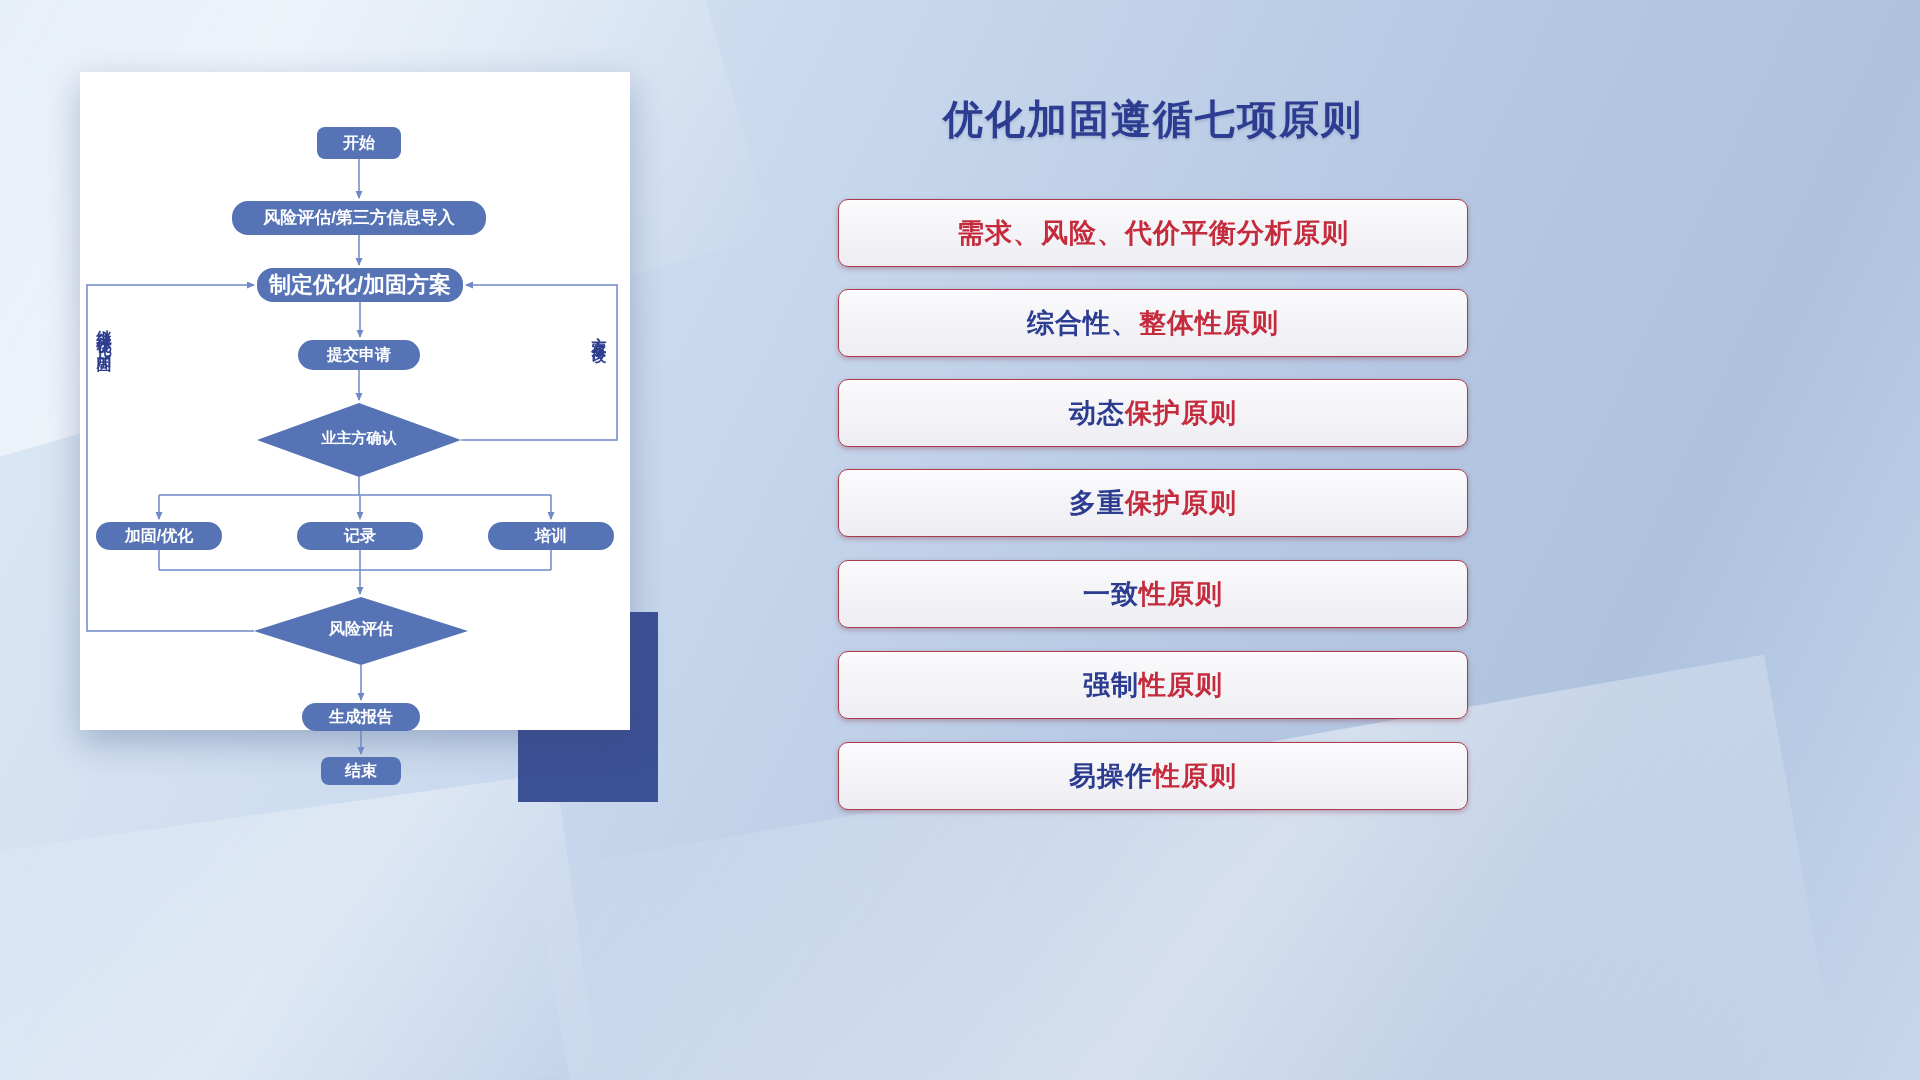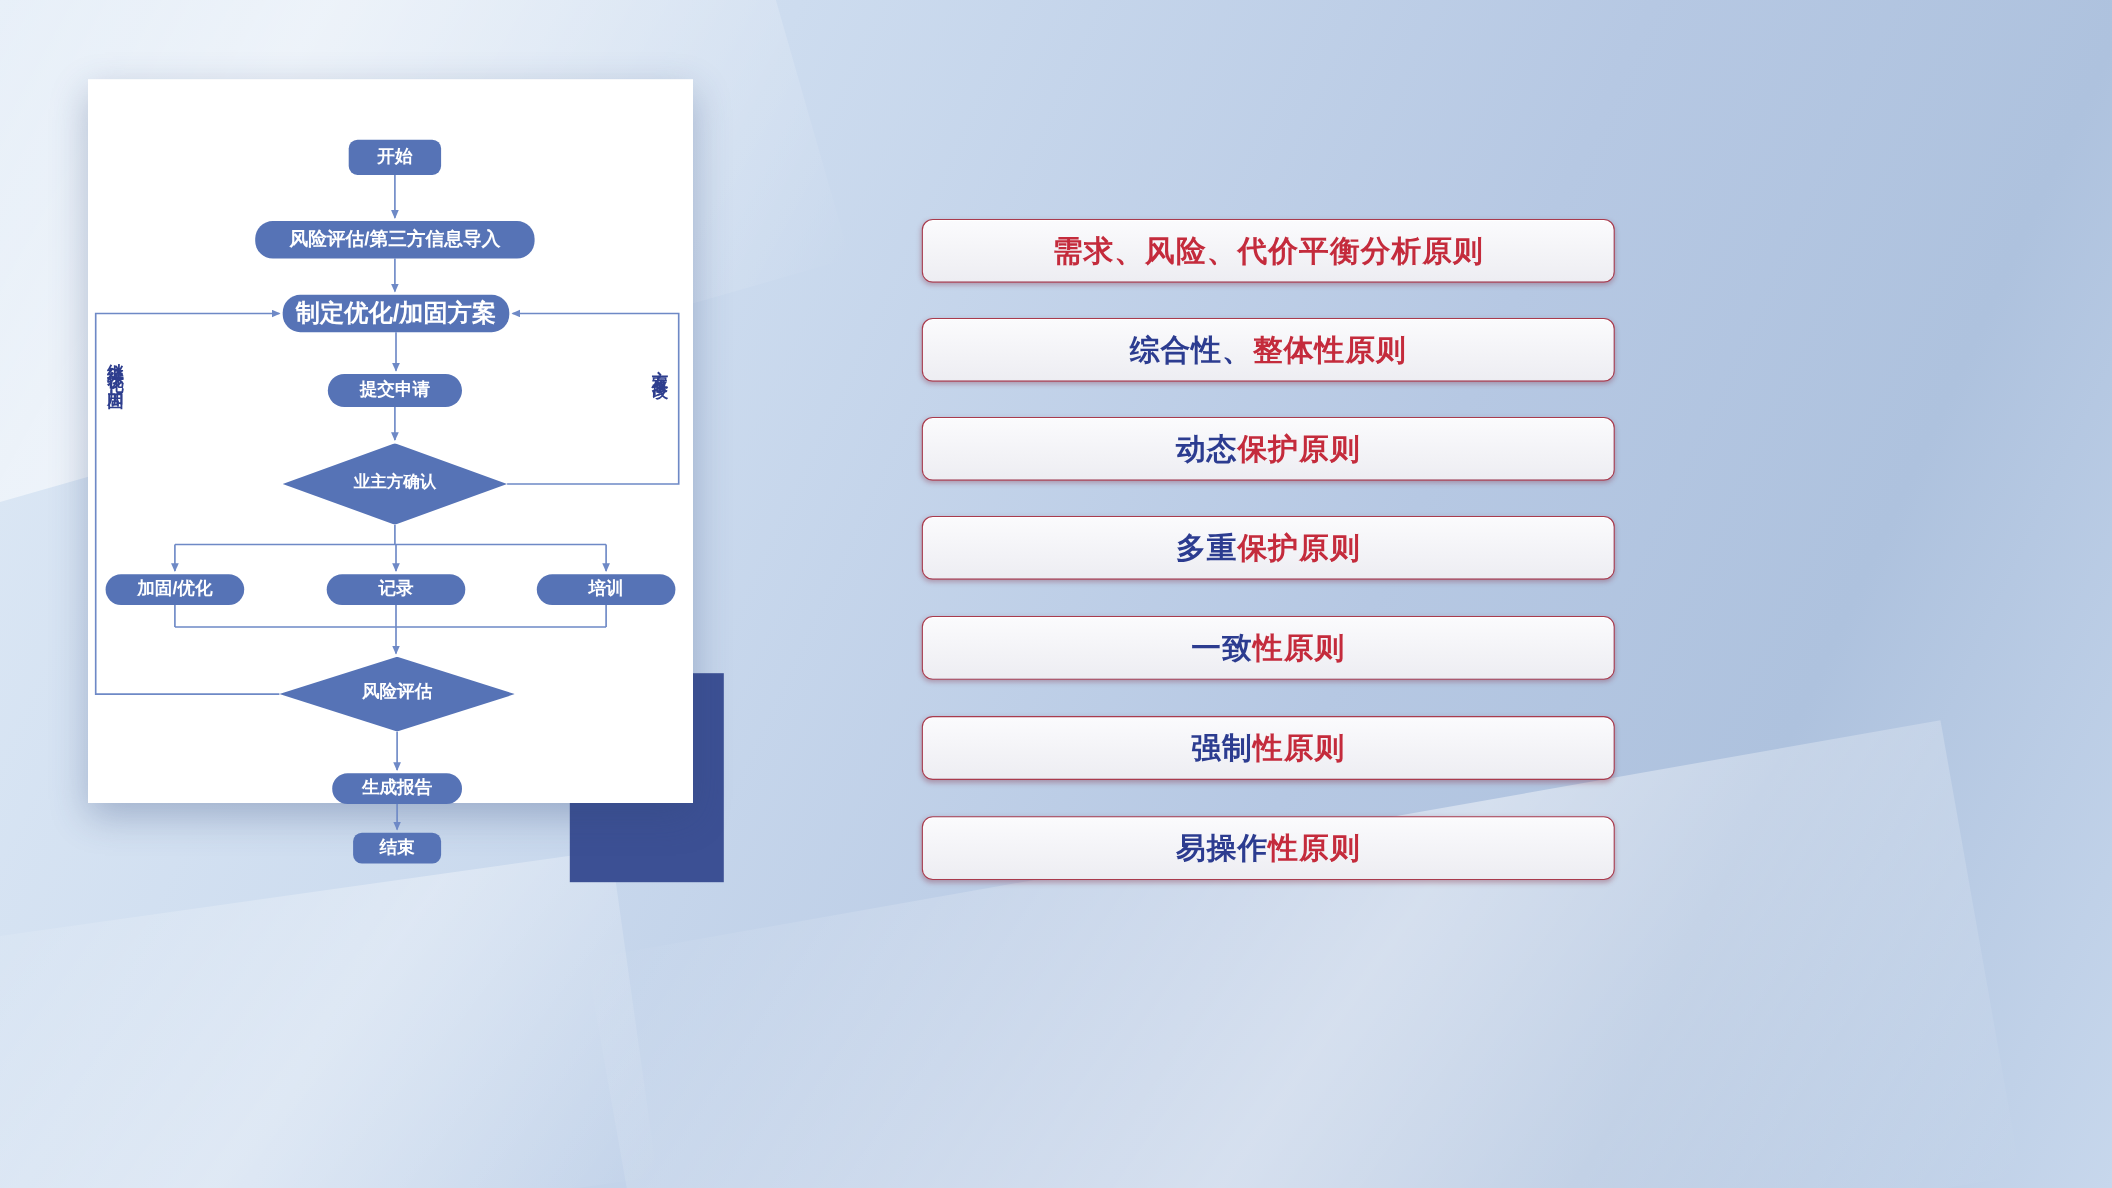--- a/index.html
+++ b/index.html
@@ -37,21 +37,21 @@
     position:absolute; writing-mode:vertical-rl; letter-spacing:4px;
     color:#2e3e8e; font-weight:bold; font-size:15px; white-space:nowrap;
   }
 
   .panel-title{
     position:absolute; left:838px; top:92px; width:630px; text-align:center;
     font-size:40px; font-weight:bold; color:#2c3c90; letter-spacing:2px;
     text-shadow:0 2px 3px rgba(40,60,120,.18);
   }
   .pill{
-    position:absolute; left:838px; width:630px; height:58px; border-radius:10px;
+    position:absolute; left:838px; width:630px; height:68px; border-radius:10px;
     border:1px solid #a93b4d;
     background:linear-gradient(180deg,#fbfbfd 0%,#ededf2 100%);
     box-shadow:0 2px 5px rgba(130,40,60,.35), inset 0 1px 0 #ffffff;
     display:flex; align-items:center; justify-content:center;
     font-size:27px; font-weight:600; letter-spacing:1px;
   }
   .t-blue{ color:#2c3c90; }
   .t-red{ color:#c42b3c; }
 </style>
 </head>
@@ -109,20 +109,21 @@
 
     <div class="node" style="left:222px;top:631px;width:118px;height:28px">生成报告</div>
 
     <div class="node rounded" style="left:241px;top:685px;width:80px;height:28px">结束</div>
 
     <div class="vlabel" style="left:14px;top:246px">继续优化/加固</div>
 
     <div class="vlabel" style="left:509px;top:252px">方案修改</div>
   </div>
 
+  <div class="panel-title">优化加固遵循七项原则</div>
 
   <div class="pill" style="top:199px">
     <span class="t-blue"></span>
       <span class="t-red">需求、风险、代价平衡分析原则</span>
   </div>
   <div class="pill" style="top:289px">
     <span class="t-blue">综合性、</span>
       <span class="t-red">整体性原则</span>
   </div>
   <div class="pill" style="top:379px">

